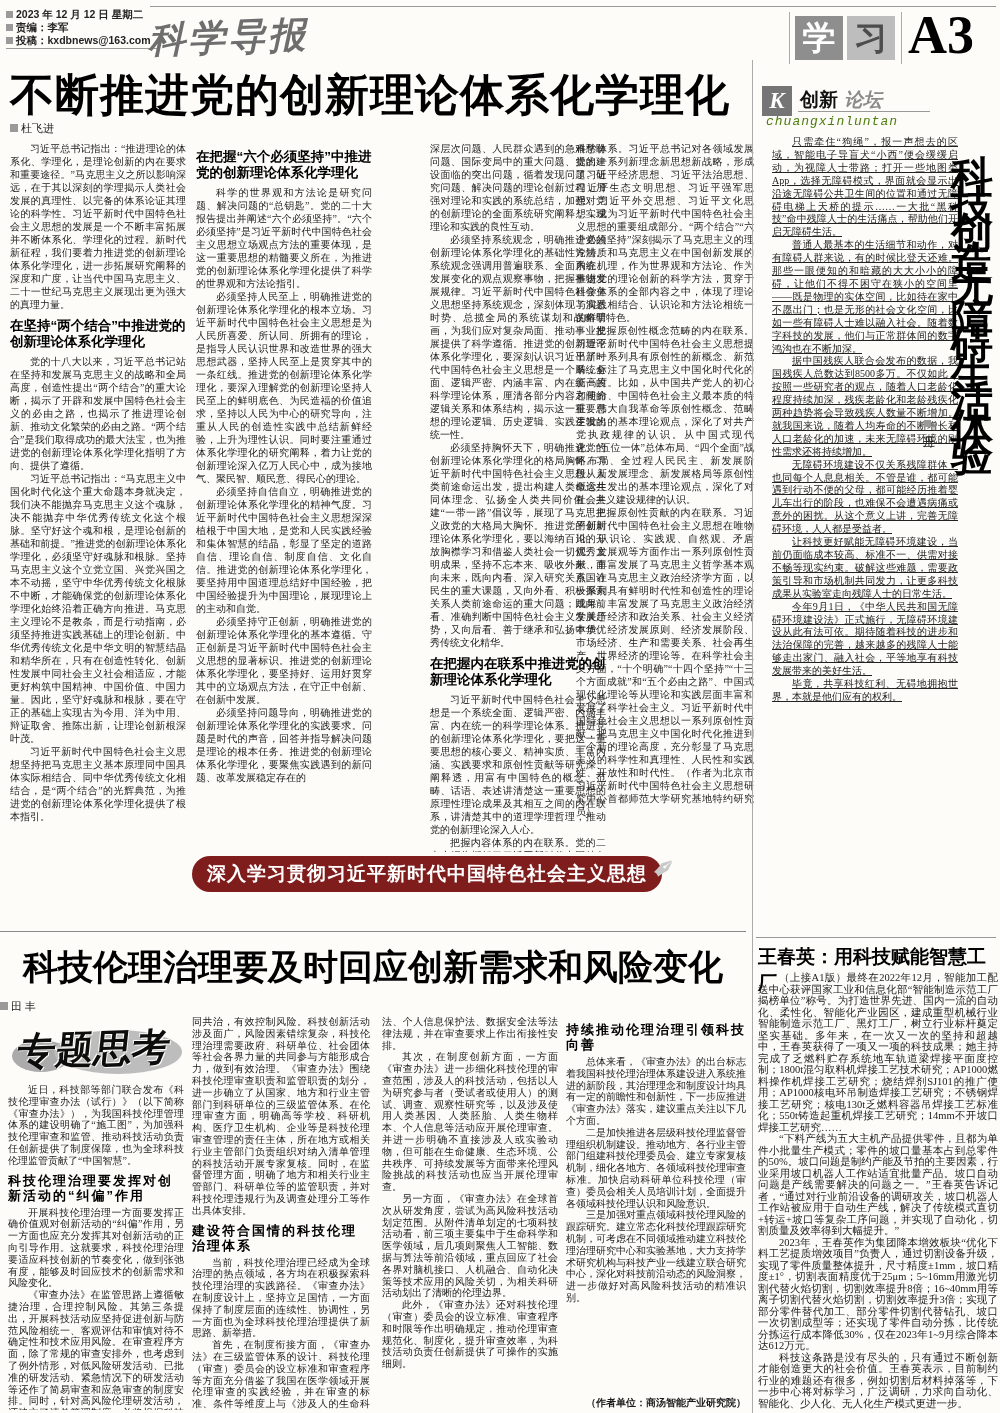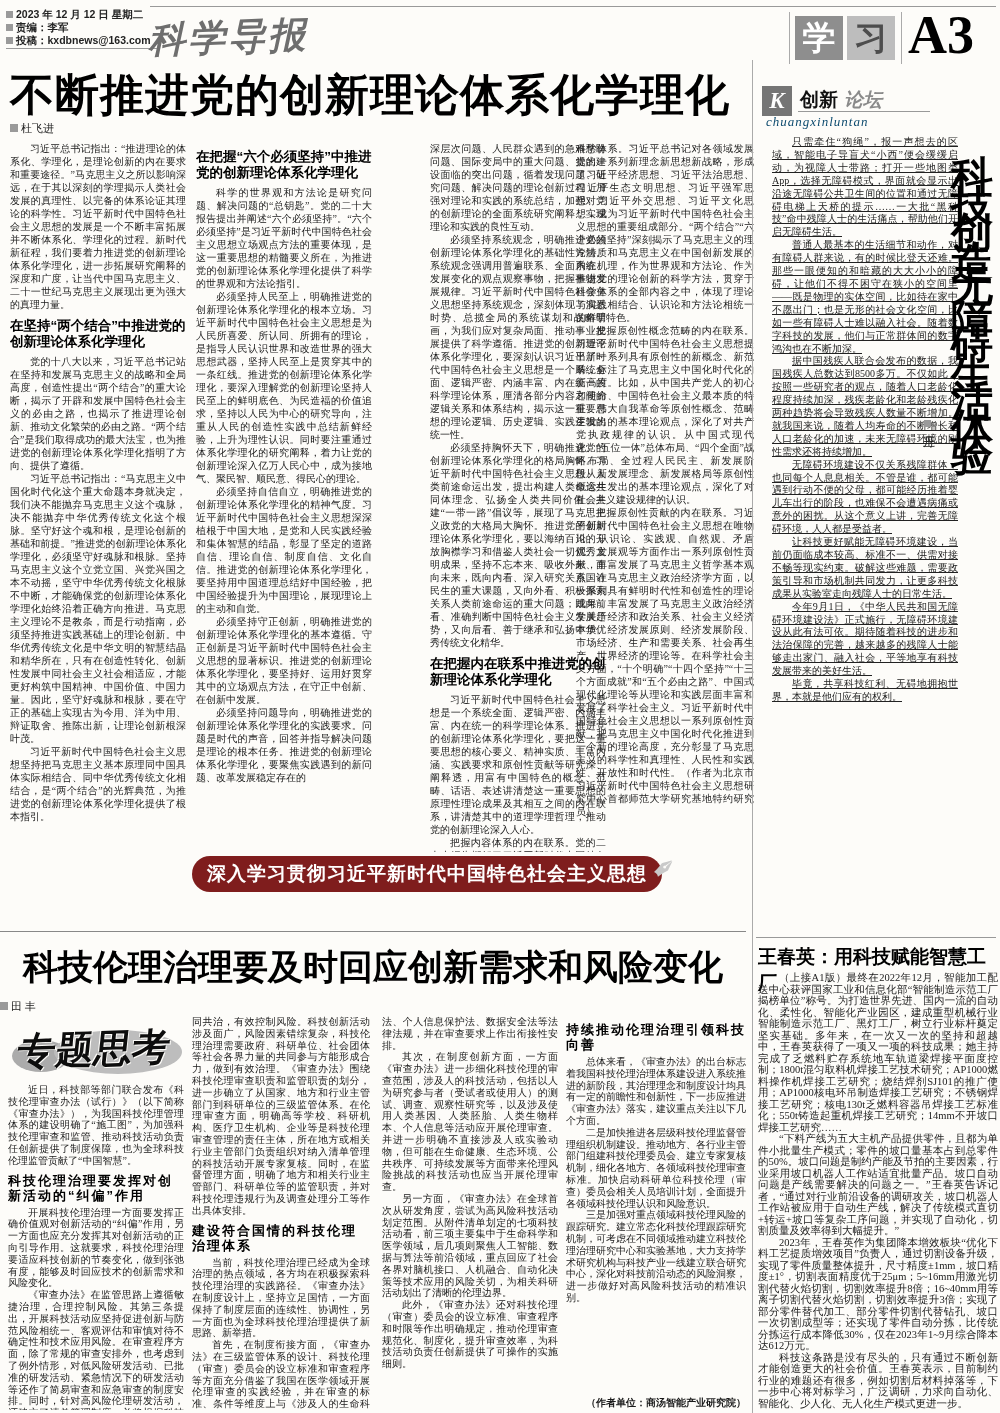--- a/index.html
+++ b/index.html
@@ -66,22 +66,22 @@
     text-shadow:1px 1px 0 #fdfcf9, -1px -1px 0 #fdfcf9; white-space:nowrap; }
 
   
   .kbox { position:absolute; left:762px; top:86px; width:30px; height:30px; background:#757575;
     color:#fff; font-family:"Liberation Serif","DejaVu Serif",serif; font-style:italic; font-weight:bold;
     font-size:23px; text-align:center; line-height:30px; }
   .forum-bold { position:absolute; left:800px; top:87px; font-family:"Liberation Sans","DejaVu Sans",sans-serif;
     font-weight:bold; font-size:19px; color:#111; }
   .forum-light { position:absolute; left:844px; top:87px; font-family:"DejaVu Serif","Liberation Serif",serif;
     font-style:italic; font-weight:bold; font-size:19px; color:#8a8a8a; }
-  .forum-py { position:absolute; left:766px; top:114px; font-family:Liberation Serif, serif;
-    font-style:italic; font-size:13px; color:#0c4a6e; letter-spacing:1px;text-align:right; }
+  .forum-py { position:absolute; left:766px; top:114px; font-family:Liberation Mono, monospace;
+    font-style:italic; font-size:13px; color:#4d7c0f; letter-spacing:1px;text-align:right; }
   .essay { position:absolute; left:772px; top:136px; width:186px; height:796px; overflow:hidden;
     text-align:justify; font-size:10px; line-height:12.9px; color:#222;text-decoration:underline; }
   .vtitle { position:absolute; left:944px; top:122px; height:810px; writing-mode:vertical-rl;
     font-family:"Liberation Sans","DejaVu Sans",sans-serif; font-weight:bold; font-size:42px;
     letter-spacing:28px; color:#000; }
   .vauthor { position:absolute; left:920px; top:420px; writing-mode:vertical-rl; font-size:12px; color:#222; }
   .wang-title { position:absolute; left:758px; top:944px; width:240px;
     font-family:"Liberation Sans","DejaVu Sans",sans-serif; font-weight:bold; font-size:19px; color:#000; }
   .wang-body { position:absolute; left:758px; top:972px; width:240px; height:438px; overflow:hidden;
     text-align:justify; font-size:10.5px; line-height:11.5px; }

